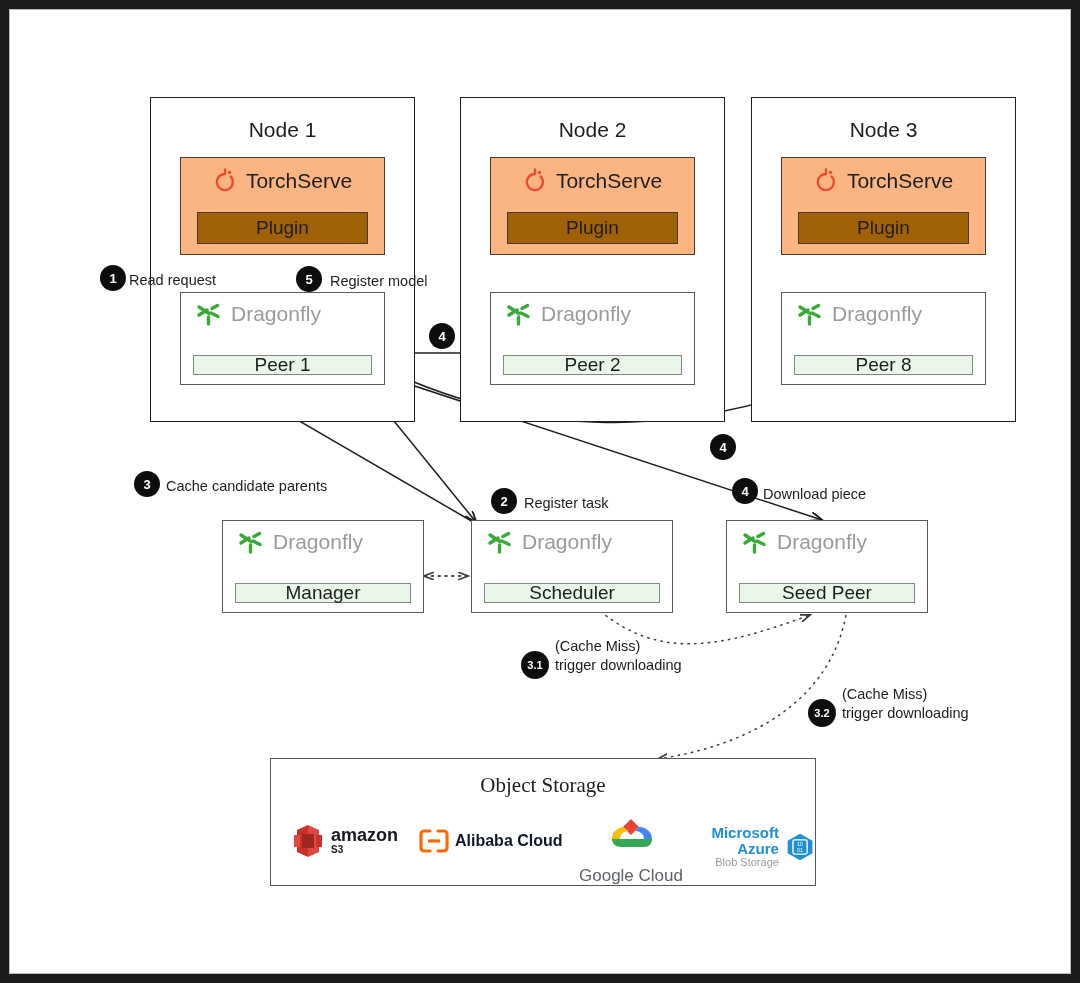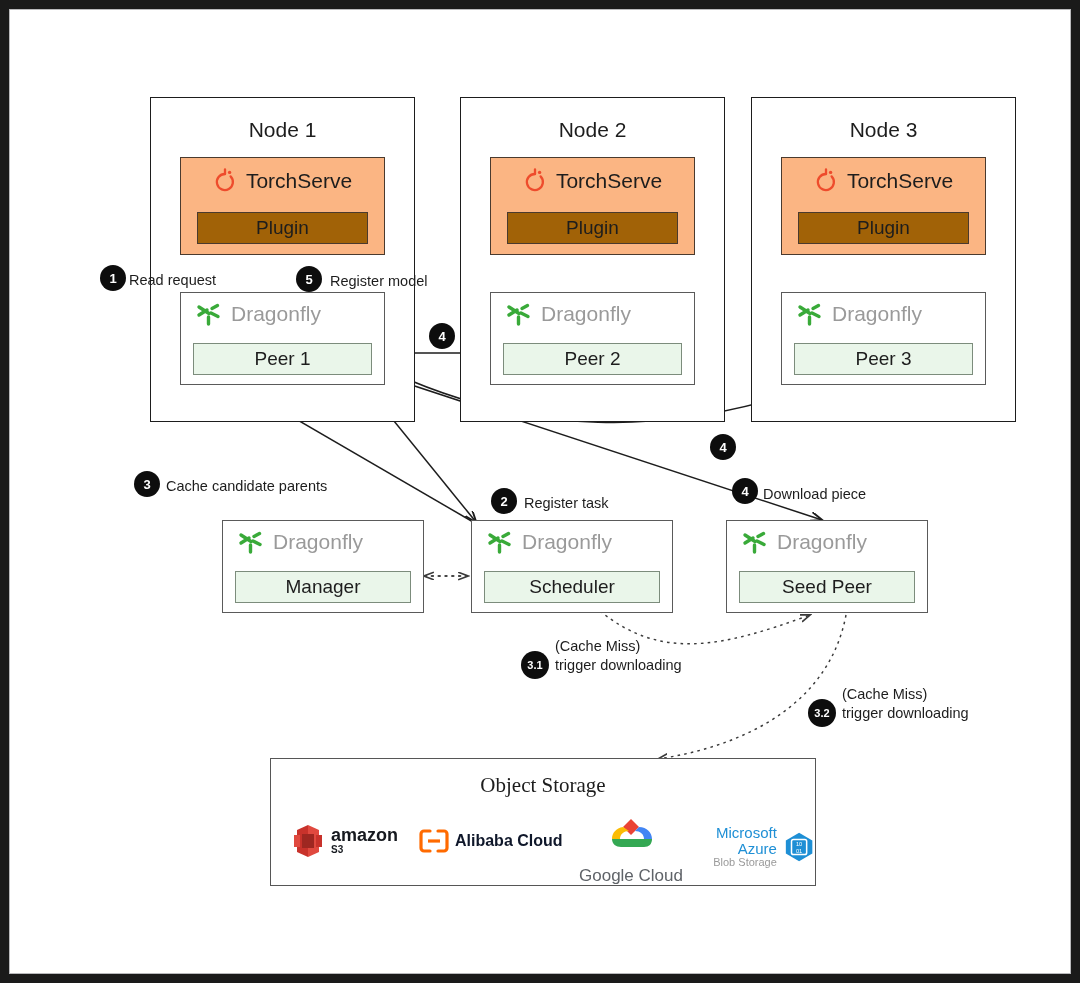--- a/index.html
+++ b/index.html
@@ -14,21 +14,21 @@
   .ts-box{position:absolute;background:#fbb583;border:1.6px solid #4a3a2e;box-sizing:border-box;}
   .ts-head{display:flex;align-items:center;justify-content:center;gap:9px;height:46px;}
   .ts-name{font-size:21px;color:#1d1d1d;}
   .plugin-box{position:absolute;left:16px;right:16px;bottom:10px;height:32px;background:#a16207;border:1.6px solid #4a3a2e;
     display:flex;align-items:center;justify-content:center;box-sizing:border-box;}
   .plugin-box span{font-size:19px;color:#1d1d1d;}
 
   .df-box{position:absolute;background:#fff;border:1.3px solid #5a5a5a;box-sizing:border-box;}
   .df-head{display:flex;align-items:center;justify-content:flex-start;gap:8px;height:42px;padding-left:14px;}
   .df-name{font-size:21px;color:#9a9a9a;}
-  .df-sub{position:absolute;left:12px;right:12px;bottom:9px;height:32px;background:#eaf6ea;border:1.3px solid #7c8c7c;
+  .df-sub{position:absolute;left:12px;right:12px;bottom:9px;height:20px;background:#eaf6ea;border:1.3px solid #7c8c7c;
     display:flex;align-items:center;justify-content:center;box-sizing:border-box;}
   .df-sub span{font-size:19px;color:#1d1d1d;}
 
   .badge{position:absolute;background:#0d0d0d;color:#fff;border-radius:50%;display:flex;align-items:center;
     justify-content:center;font-weight:bold;box-sizing:border-box;}
   .badge.b1{width:26px;height:26px;font-size:13px;}
   .badge.b2{width:28px;height:28px;font-size:11px;}
 
   .step-label{position:absolute;font-size:14.5px;color:#1d1d1d;white-space:pre;line-height:1.28;}
 
@@ -166,21 +166,21 @@
       <svg width="28" height="28" viewBox="0 0 28 28">
         <path d="M4,7 L14,13.5" stroke="#39AA39" stroke-width="3.4" stroke-linecap="round"></path>
         <path d="M4,15 L12,10" stroke="#39AA39" stroke-width="3.4" stroke-linecap="round"></path>
         <path d="M17,8.5 L22.5,5.5" stroke="#39AA39" stroke-width="3.4" stroke-linecap="round"></path>
         <path d="M16,13 L23,16.5" stroke="#39AA39" stroke-width="3.4" stroke-linecap="round"></path>
         <path d="M13.5,17 L13.5,24" stroke="#39AA39" stroke-width="3.4" stroke-linecap="round"></path>
       </svg>
       <div class="df-name">Dragonfly</div>
     </div>
     <div class="df-sub">
-      <span>Peer 3</span>
+      <span>Peer 8</span>
     </div>
   </div>
 
   <div class="df-box" style="left:212px;top:510px;width:202px;height:93px;">
     <div class="df-head">
       <svg width="28" height="28" viewBox="0 0 28 28">
         <path d="M4,7 L14,13.5" stroke="#39AA39" stroke-width="3.4" stroke-linecap="round"></path>
         <path d="M4,15 L12,10" stroke="#39AA39" stroke-width="3.4" stroke-linecap="round"></path>
         <path d="M17,8.5 L22.5,5.5" stroke="#39AA39" stroke-width="3.4" stroke-linecap="round"></path>
         <path d="M16,13 L23,16.5" stroke="#39AA39" stroke-width="3.4" stroke-linecap="round"></path>
@@ -284,21 +284,21 @@
           <path d="M27,6 L35,14 L27,22 L19,14 Z" fill="#EA4335"></path>
           <path d="M35,14 C43,14 48,20 48,26 L40,26 C40,21 36,18 31,18 Z" fill="#4285F4"></path>
           <path d="M19,14 C12,15 8,20 8,26 L16,26 C16,21 20,18 25,18 Z" fill="#FBBC05"></path>
           <path d="M8,26 C8,31 12,34 17,34 L40,34 C45,34 48,31 48,26 L40,26 L16,26 Z" fill="#34A853"></path>
         </svg>
         <div style="font-size:17px;color:#5f6368;margin-top:8px;">Google Cloud</div>
       </div>
 
       <div class="logo" style="left:408px;top:18px;">
         <div class="logo-txt" style="text-align:right;">
-          <div style="font-size:15px;font-weight:normal;color:#1E8FD5;">Microsoft Azure</div>
+          <div style="font-size:15px;font-weight:bold;color:#1E8FD5;">Microsoft Azure</div>
           <div style="font-size:11px;color:#9a9a9a;">Blob Storage</div>
         </div>
         <svg width="34" height="34" viewBox="0 0 34 34">
           <path d="M17,2 L31,10 L31,24 L17,32 L3,24 L3,10 Z" fill="#1E8FD5"></path>
           <rect x="9" y="9" width="16" height="16" rx="2" fill="none" stroke="#fff" stroke-width="1.6"></rect>
           <text x="17" y="16" font-size="6" fill="#fff" text-anchor="middle" font-family="'Liberation Sans',sans-serif">10</text>
           <text x="17" y="23" font-size="6" fill="#fff" text-anchor="middle" font-family="'Liberation Sans',sans-serif">01</text>
         </svg>
       </div>
 

